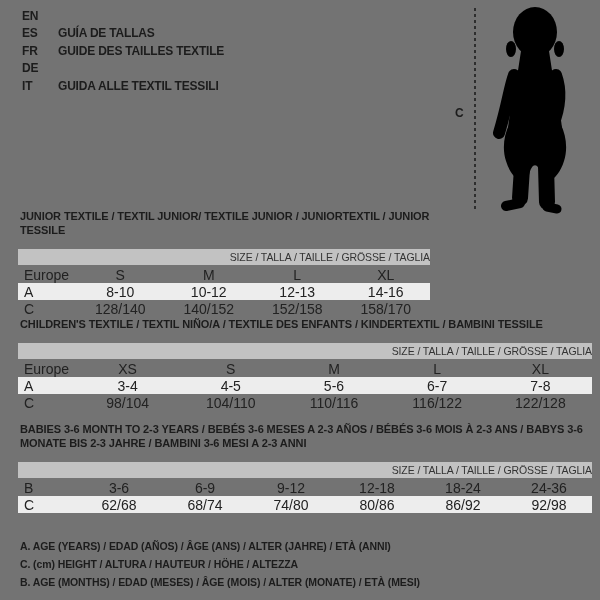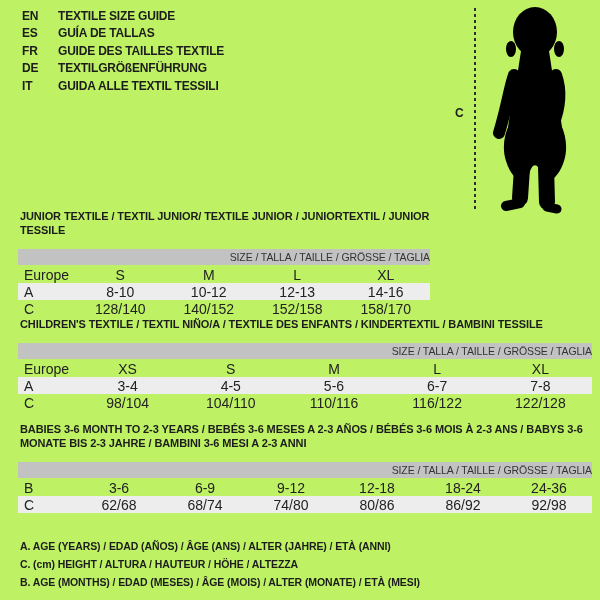--- a/index.html
+++ b/index.html
@@ -1,17 +1,17 @@
 <!DOCTYPE html>
 <html><head>
 <meta charset="utf-8">
 <style>
   html,body{margin:0;padding:0;background:#fff;}
   .page{
-    position:relative;width:600px;height:600px;background:#bef264;
+    position:relative;width:600px;height:600px;background:#737373;
     font-family:"Liberation Sans",sans-serif;color:#1c1c1c;overflow:hidden;
   }
   
   .lang-block{position:absolute;left:22px;top:7px;}
   .lang-row{display:flex;height:17.5px;align-items:center;
     font-weight:bold;font-size:12px;letter-spacing:-0.2px;}
   .lang-code{width:36px;flex:0 0 36px;}
   
   .height-line{position:absolute;left:474px;top:8px;width:2px;height:202px;
     background:repeating-linear-gradient(to bottom,#2e2e2e 0 3px,transparent 3px 6px);}
@@ -35,33 +35,31 @@
   .footnote{font-size:10.5px;font-weight:bold;line-height:18px;letter-spacing:-0.1px;}
 </style>
 </head>
 <body>
 
 <div class="page">
 
   <div class="lang-block">
     <div class="lang-row">
       <span class="lang-code">EN</span>
-      <span>TEXTILE SIZE GUIDE</span>
     </div>
     <div class="lang-row">
       <span class="lang-code">ES</span>
       <span>GUÍA DE TALLAS</span>
     </div>
     <div class="lang-row">
       <span class="lang-code">FR</span>
       <span>GUIDE DES TAILLES TEXTILE</span>
     </div>
     <div class="lang-row">
       <span class="lang-code">DE</span>
-      <span>TEXTILGRÖßENFÜHRUNG</span>
     </div>
     <div class="lang-row">
       <span class="lang-code">IT</span>
       <span>GUIDA ALLE TEXTIL TESSILI</span>
     </div>
   </div>
 
   <div class="height-line"></div>
   <div class="height-label">C</div>
   <svg class="baby" viewBox="0 0 100 212" width="102" height="212" aria-hidden="true">

